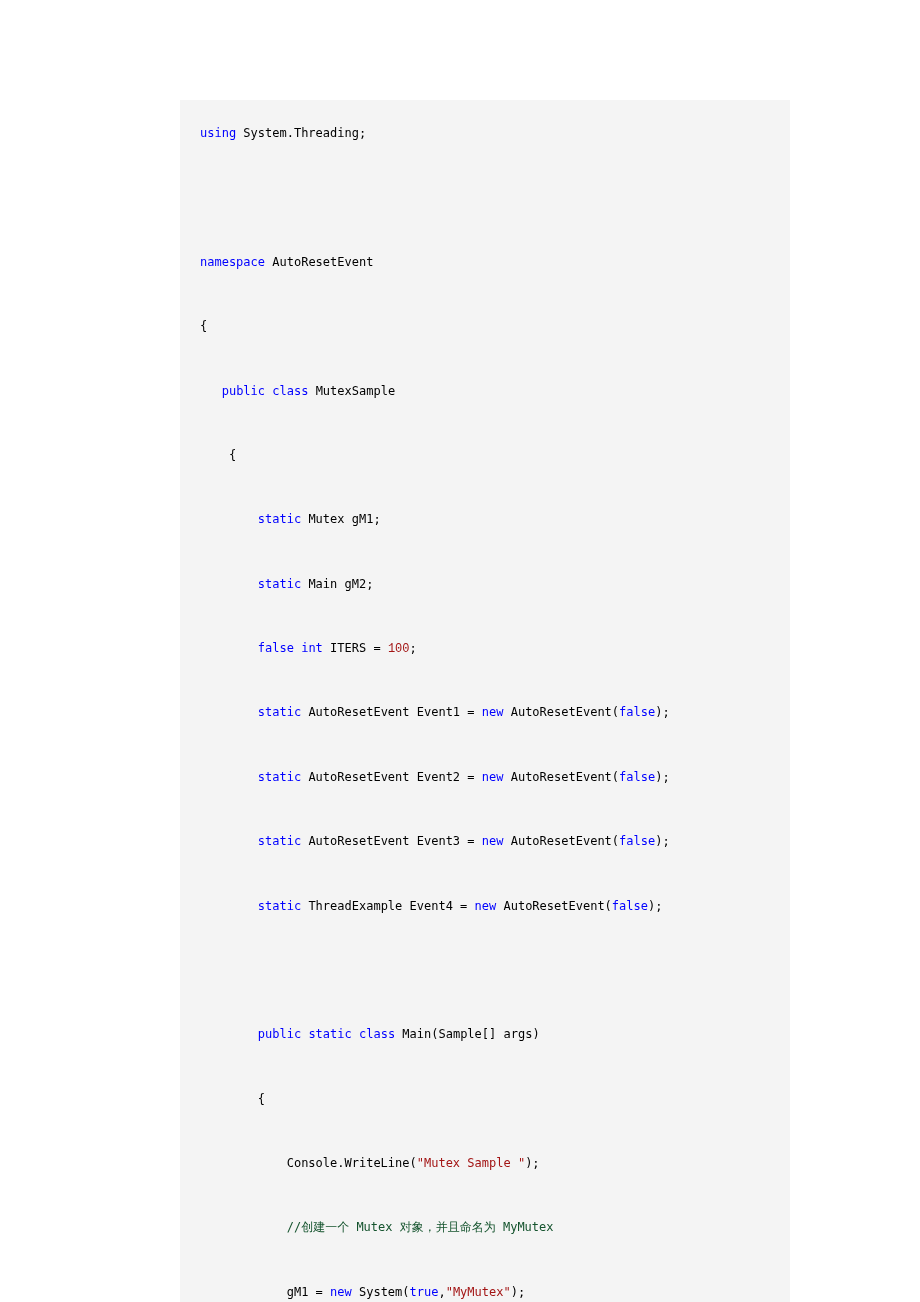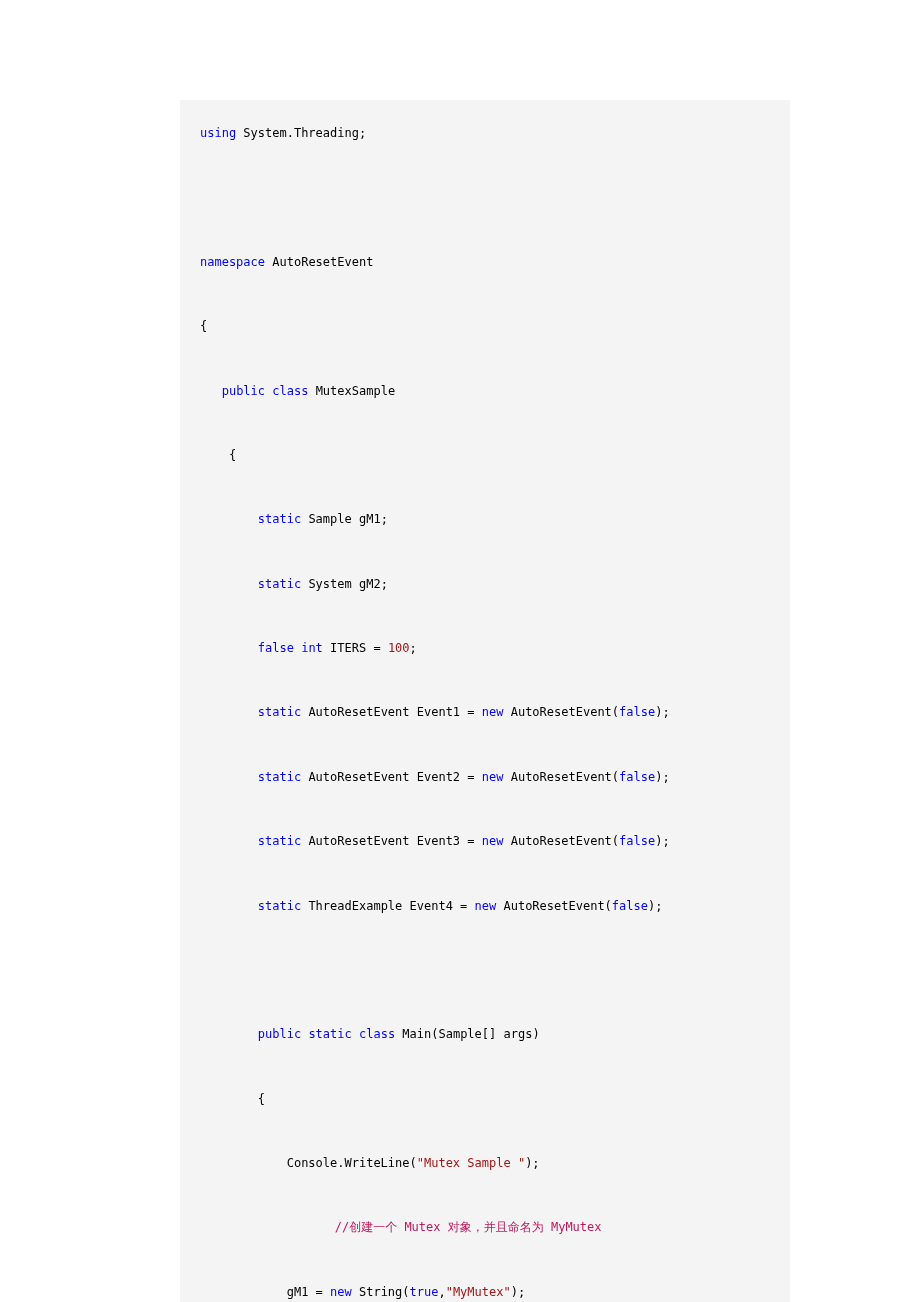--- a/index.html
+++ b/index.html
@@ -12,41 +12,41 @@
   }
   .code-block {
     background: #f4f4f4;
     margin: 100px 130px 60px 180px;
     padding: 18px 20px 18px 20px;
     white-space: pre;
     color: #000000;
   }
   .kw { color: #0000ff; }
   .str { color: #a31515; }
-  .num { color: #a31515; }
-  .cmt { color: #be185d; margin-left: 48px; }
+  .num { color: #a31515; font-family: Liberation Mono, monospace; }
+  .cmt { color: #14532d; }
 </style>
 </head>
 <body>
 
 <div class="code-block"><code id="code-content"><span class="kw">using</span><span> System.Threading;</span>
 
 
 
 <span class="kw">namespace</span><span> AutoResetEvent</span>
 
 <span>{</span>
 
 <span>   </span><span class="kw">public</span><span> </span><span class="kw">class</span><span> MutexSample</span>
 
 <span>    {</span>
 
-<span>        </span><span class="kw">static</span><span> Sample gM1;</span>
+<span>        </span><span class="kw">static</span><span> Mutex gM1;</span>
 
-<span>        </span><span class="kw">static</span><span> System gM2;</span>
+<span>        </span><span class="kw">static</span><span> Main gM2;</span>
 
 <span>        </span><span class="kw">false</span><span> </span><span class="kw">int</span><span> ITERS = </span><span class="num">100</span><span>;</span>
 
 <span>        </span><span class="kw">static</span><span> AutoResetEvent Event1 = </span><span class="kw">new</span><span> AutoResetEvent(</span><span class="kw">false</span><span>);</span>
 
 <span>        </span><span class="kw">static</span><span> AutoResetEvent Event2 = </span><span class="kw">new</span><span> AutoResetEvent(</span><span class="kw">false</span><span>);</span>
 
 <span>        </span><span class="kw">static</span><span> AutoResetEvent Event3 = </span><span class="kw">new</span><span> AutoResetEvent(</span><span class="kw">false</span><span>);</span>
 
 <span>        </span><span class="kw">static</span><span> ThreadExample Event4 = </span><span class="kw">new</span><span> AutoResetEvent(</span><span class="kw">false</span><span>);</span>
@@ -54,21 +54,21 @@
 
 
 <span>        </span><span class="kw">public</span><span> </span><span class="kw">static</span><span> </span><span class="kw">class</span><span> Main(Sample[] args)</span>
 
 <span>        {</span>
 
 <span>            Console.WriteLine(</span><span class="str">"Mutex Sample "</span><span>);</span>
 
 <span>            </span><span class="cmt">//创建一个 Mutex 对象，并且命名为 MyMutex</span>
 
-<span>            gM1 = </span><span class="kw">new</span><span> String(</span><span class="kw">true</span><span>,</span><span class="str">"MyMutex"</span><span>);</span>
+<span>            gM1 = </span><span class="kw">new</span><span> System(</span><span class="kw">true</span><span>,</span><span class="str">"MyMutex"</span><span>);</span>
 
 
 
 
 
 
 
 
 
 

